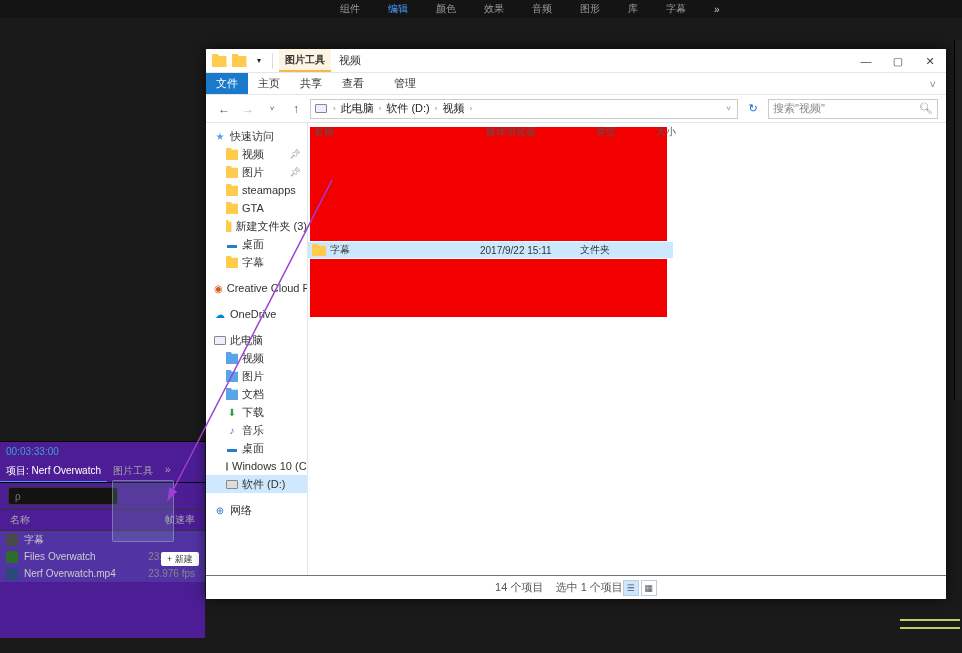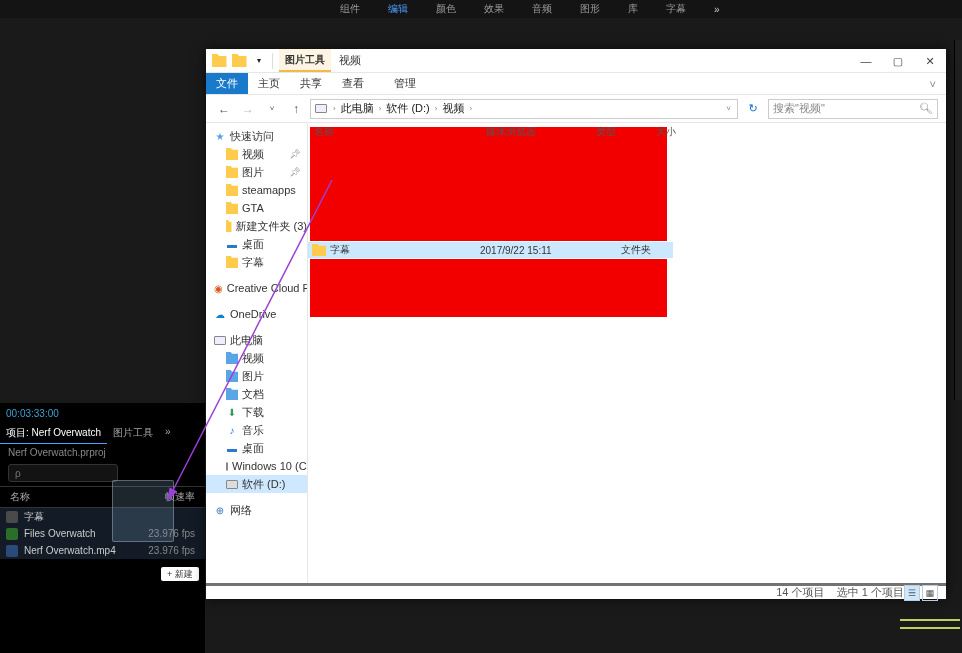--- a/index.html
+++ b/index.html
@@ -12,21 +12,21 @@
     .pr-top-menu span.sel { color: #4a9eff; }
 
     .pr-tabs { display: flex; gap: 18px; align-items: center; padding: 4px 20px; background: #181818; height: 22px; font-size: 10px; }
     .pr-tabs .t { color: #999; position: relative; }
     .pr-tabs .t.sel { color: #fff; }
     .pr-tabs .t.sel::after { content: ""; position: absolute; left: 0; right: 0; bottom: -4px; height: 2px; background: #4a9eff; }
 
     .pr-left-panel { position: absolute; left: 0; top: 40px; width: 200px; }
     .pr-unsel { padding: 6px 12px; color: #ccc; font-size: 10px; display: flex; justify-content: space-between; }
 
-    .pr-project { position: absolute; left: 0; bottom: 0; width: 205px; height: 250px; background: #000000; border-top: 1px solid #000; }
+    .pr-project { position: absolute; left: 0; bottom: 15px; width: 205px; height: 197px; background: #4c1d95; border-top: 1px solid #000; }
     .pr-tc { color: #3fa0d0; font-size: 10px; padding: 4px 6px; }
     .pr-proj-tabs { display: flex; font-size: 10px; border-bottom: 1px solid #000; }
     .pr-proj-tabs .pt { padding: 3px 6px; color: #aaa; }
     .pr-proj-tabs .pt.sel { color: #fff; border-bottom: 1px solid #4a9eff; }
     .pr-proj-name { color: #888; font-size: 10px; padding: 2px 8px; }
     .pr-search { width: 110px; height: 18px; background: #131313; border: 1px solid #333; border-radius: 3px; margin: 4px 8px; color: #888; padding: 0 6px; font-size: 10px; }
     .pr-cols { display: flex; justify-content: space-between; padding: 3px 10px; font-size: 10px; color: #aaa; border-top: 1px solid #333; border-bottom: 1px solid #333; }
     .pr-rows .row { display: flex; align-items: center; height: 17px; font-size: 10px; color: #ccc; padding-left: 6px; }
     .pr-rows .row.hi { background: rgba(120, 180, 255, 0.15); }
     .pr-rows .row span:first-child { width: 12px; height: 12px; margin-right: 6px; border-radius: 2px; }
@@ -83,23 +83,23 @@
     .hdr { position: absolute; left: 0; top: 0; height: 18px; display: flex; align-items: center; font-size: 10px; color: #555; width: 100%; z-index: 3; }
     .hdr div { padding-left: 6px; }
 
     .red1 { position: absolute; left: 2px; top: 4px; width: 357px; height: 114px; background: #f20000; z-index: 2; }
     .red2 { position: absolute; left: 2px; top: 136px; width: 357px; height: 58px; background: #f20000; z-index: 2; }
 
     .sel-row { position: absolute; left: 0; top: 119px; width: 365px; height: 16px; background: #cce8ff; display: flex; align-items: center; font-size: 10px; color: #333; z-index: 3; }
     .sel-row .fic { width: 14px; height: 12px; margin: 0 4px; background: #FFCB4D; clip-path: polygon(0 0, 40% 0, 50% 15%, 100% 15%, 100% 100%, 0 100%); }
     .sel-row .n { width: 150px; }
     .sel-row .d { width: 100px; }
-    .sel-row .t { flex: 1; margin-left: 41px; }
-
-    .fx-status { height: 16px; border-top: 3px solid #737373; display: flex; align-items: center; padding: 0 8px; font-size: 11px; color: #555; justify-content: flex-end; }
+    .sel-row .t { flex: 1; }
+
+    .fx-status { height: 24px; border-top: 1px solid #737373; display: flex; align-items: center; padding: 0 8px; font-size: 11px; color: #555; justify-content: center; }
     .view-ic { display: flex; gap: 2px; }
     .vi { width: 16px; height: 16px; border: 1px solid #bcd; display: flex; align-items: center; justify-content: center; font-size: 9px; }
     .vi.sel { background: #cce8ff; }
 
     
     .arrow { position: absolute; left: 0; top: 0; pointer-events: none; z-index: 5; }
     
     
     .tl-hint { position: absolute; right: 2px; bottom: 14px; width: 60px; height: 20px; }
     .tl-hint .bar { height: 2px; background: #c0d060; margin-bottom: 6px; }
@@ -125,21 +125,20 @@
 
 
 
   <div class="pr-project">
     <div class="pr-tc">00:03:33:00</div>
     <div class="pr-proj-tabs">
       <span class="pt sel">项目: Nerf Overwatch</span>
       <span class="pt">图片工具</span>
       <span class="pt">»</span>
     </div>
-    <div class="pr-proj-name">Nerf Overwatch.prproj</div>
     <input class="pr-search" placeholder="ρ" style="">
     <div class="pr-cols">
       <span>名称</span>
       <span>帧速率</span>
     </div>
     <div class="pr-rows">
       <div class="row hi">
         <span class="fi"></span>
         <span class="name">字幕</span>
         <span class="fps"></span>

